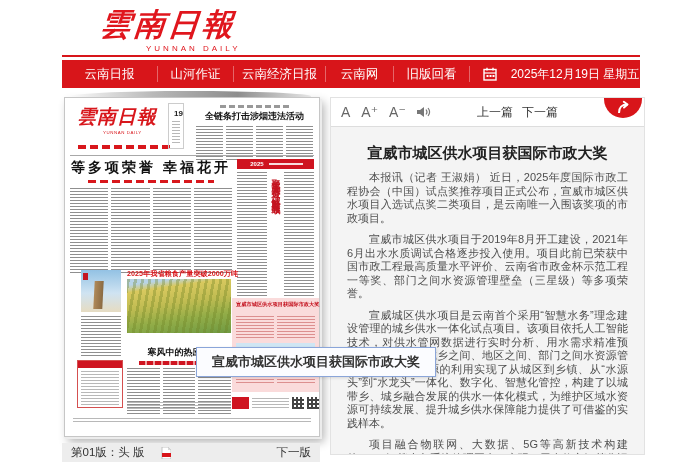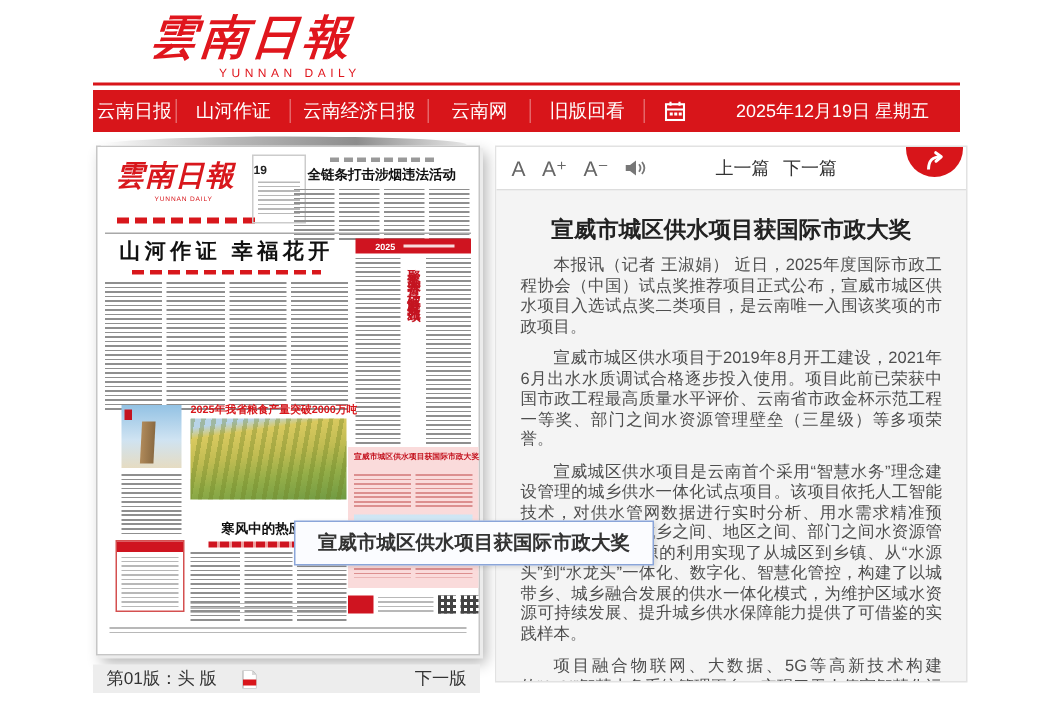--- a/index.html
+++ b/index.html
@@ -9,40 +9,40 @@
   
   .site-header{position:absolute;left:0;top:0;width:700px;height:55px;background:#fff}
   .site-logo{position:absolute;left:100px;top:4px;cursor:pointer}
   .site-logo .cn{display:block;font-family:"DejaVu Serif","Liberation Serif",serif;font-style:italic;font-weight:bold;font-size:31px;color:#e0161d;letter-spacing:3px;transform:skewX(-5deg)}
   .site-logo .en{display:block;font-size:8px;color:#e0161d;letter-spacing:3px;margin:-2px 0 0 46px}
   .red-rule{position:absolute;left:62px;top:55px;width:578px;height:2px;background:#d8151a}
 
   
   .nav{position:absolute;left:62px;top:60px;width:578px;height:28px;background:#d8151a;display:flex;align-items:center;color:#fff}
   .nav-item{height:16px;line-height:16px;text-align:center;font-size:12.5px;cursor:pointer;border-right:1px solid rgba(255,255,255,.35)}
-  .nav-item.w1{width:56px}.nav-item.w2{width:76px}.nav-item.w3{width:92px}.nav-item.w4{width:68px}.nav-item.w5{width:76px}
+  .nav-item.w1{width:96px}.nav-item.w2{width:76px}.nav-item.w3{width:92px}.nav-item.w4{width:68px}.nav-item.w5{width:76px}
   .nav-cal{width:40px;display:flex;align-items:center;justify-content:center;cursor:pointer}
   .nav-date{flex:1;text-align:center;font-size:12px}
 
   
   .npbox{position:absolute;left:64px;top:97px;width:256px;height:340px;background:#fff;border:1px solid #c6c6c6;box-shadow:2px 2px 0 #ececec,4px 5px 9px rgba(0,0,0,.30)}
   .np-curl{position:absolute;left:2px;top:-7px;width:244px;height:6px;background:linear-gradient(to right,#fdfdfd,#b9b9b9 35%,#8d8d8d 70%,#e6e6e6);border-radius:100% 100% 0 0/200% 180% 0 0}
   .npbox .abs{position:absolute}
   .tl{background-image:repeating-linear-gradient(to bottom,#8f8f8f 0,#8f8f8f 1px,transparent 1px,transparent 3px)}
   .tl-light{background-image:repeating-linear-gradient(to bottom,#b8b8b8 0,#b8b8b8 1px,transparent 1px,transparent 3px)}
   .tl-pink{background-image:repeating-linear-gradient(to bottom,#dc8f8f 0,#dc8f8f 1px,transparent 1px,transparent 3px)}
   .cols{display:flex;gap:3px}.cols>i{flex:1;display:block}
   .dash-red{background-image:repeating-linear-gradient(to right,#d8171c 0,#d8171c 8px,transparent 8px,transparent 12px)}
   .dash-gray{background-image:repeating-linear-gradient(to right,#999 0,#999 6px,transparent 6px,transparent 9px)}
 
   .np-logo{left:12px;top:6px}
   .np-logo .cn{display:block;font-family:"DejaVu Serif","Liberation Serif",serif;font-style:italic;font-weight:bold;font-size:19px;color:#d8171c;letter-spacing:1px}
   .np-logo .en{display:block;font-size:8px;color:#d8171c;letter-spacing:1px;transform:scale(.55);transform-origin:0 0;margin:0 0 0 26px;white-space:nowrap}
   .np-slogan{left:13px;top:47px;width:92px;height:4px}
-  .np-datebox{left:103px;top:5px;width:36px;height:46px;border:1px solid #ccc;text-align:left}
+  .np-datebox{left:103px;top:5px;width:16px;height:46px;border:1px solid #ccc;text-align:right}
   .np-datebox .d{font-size:8px;font-weight:bold;color:#222;margin-top:5px}
   .np-datebox .t{height:22px;margin:3px 3px 0}
   .np-topart{left:131px;top:7px;width:117px}
   .np-topart .pre{height:3px;width:70px;margin:0 auto 2px}
   .np-topart h4{font-size:9px;text-align:center;color:#111;white-space:nowrap;margin:1px 0 3px}
   .np-topart .cols>i{height:36px}
   .np-div1{left:5px;top:57px;width:244px;height:1px;background:#a8a8a8}
   .np-main{left:5px;top:61px;width:162px}
   .np-main h3{font-size:14px;letter-spacing:3px;text-align:center;color:#111;white-space:nowrap}
   .np-main .sub{height:3px;width:126px;margin:3px auto 5px}
@@ -149,21 +149,21 @@
       <h4>全链条打击涉烟违法活动</h4>
       <div class="cols">
           <i class="tl"></i>
           <i class="tl"></i>
           <i class="tl"></i>
           <i class="tl"></i>
         </div>
     </div>
     <div class="abs np-div1"></div>
     <div class="abs np-main">
-      <h3>山河作证 幸福花开</h3>
+      <h3>等多项荣誉 幸福花开</h3>
       <div class="sub dash-red"></div>
       <div class="cols">
           <i class="tl"></i>
           <i class="tl"></i>
           <i class="tl"></i>
           <i class="tl"></i>
         </div>
     </div>
     <div class="abs np-right">
       <div class="rhead">

